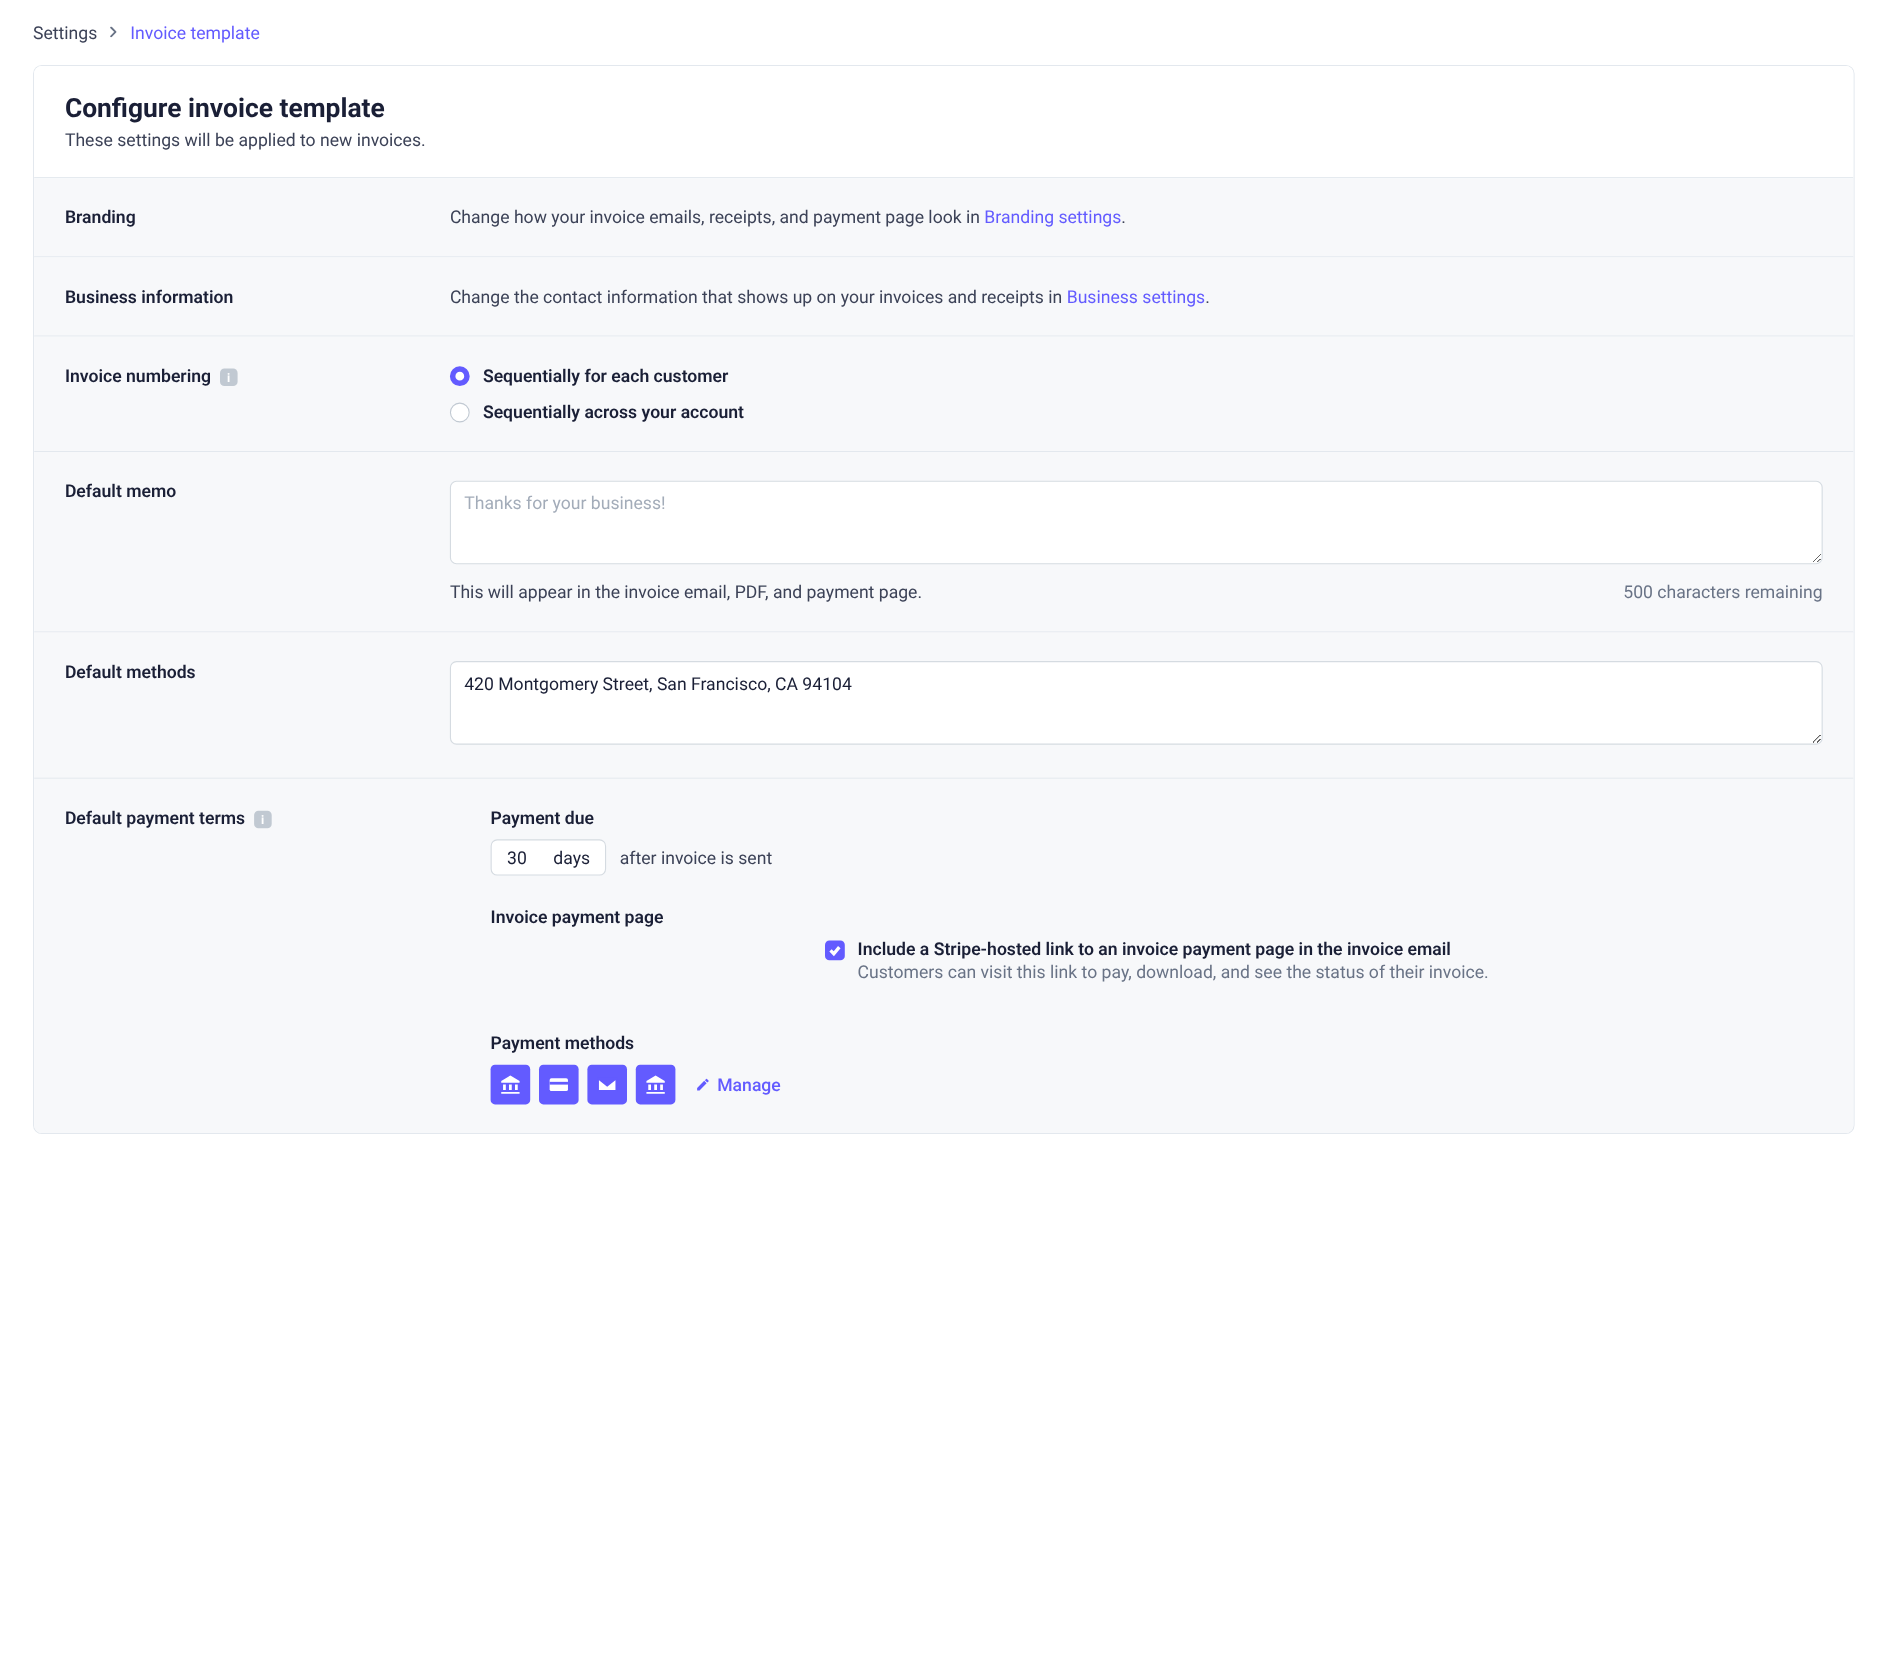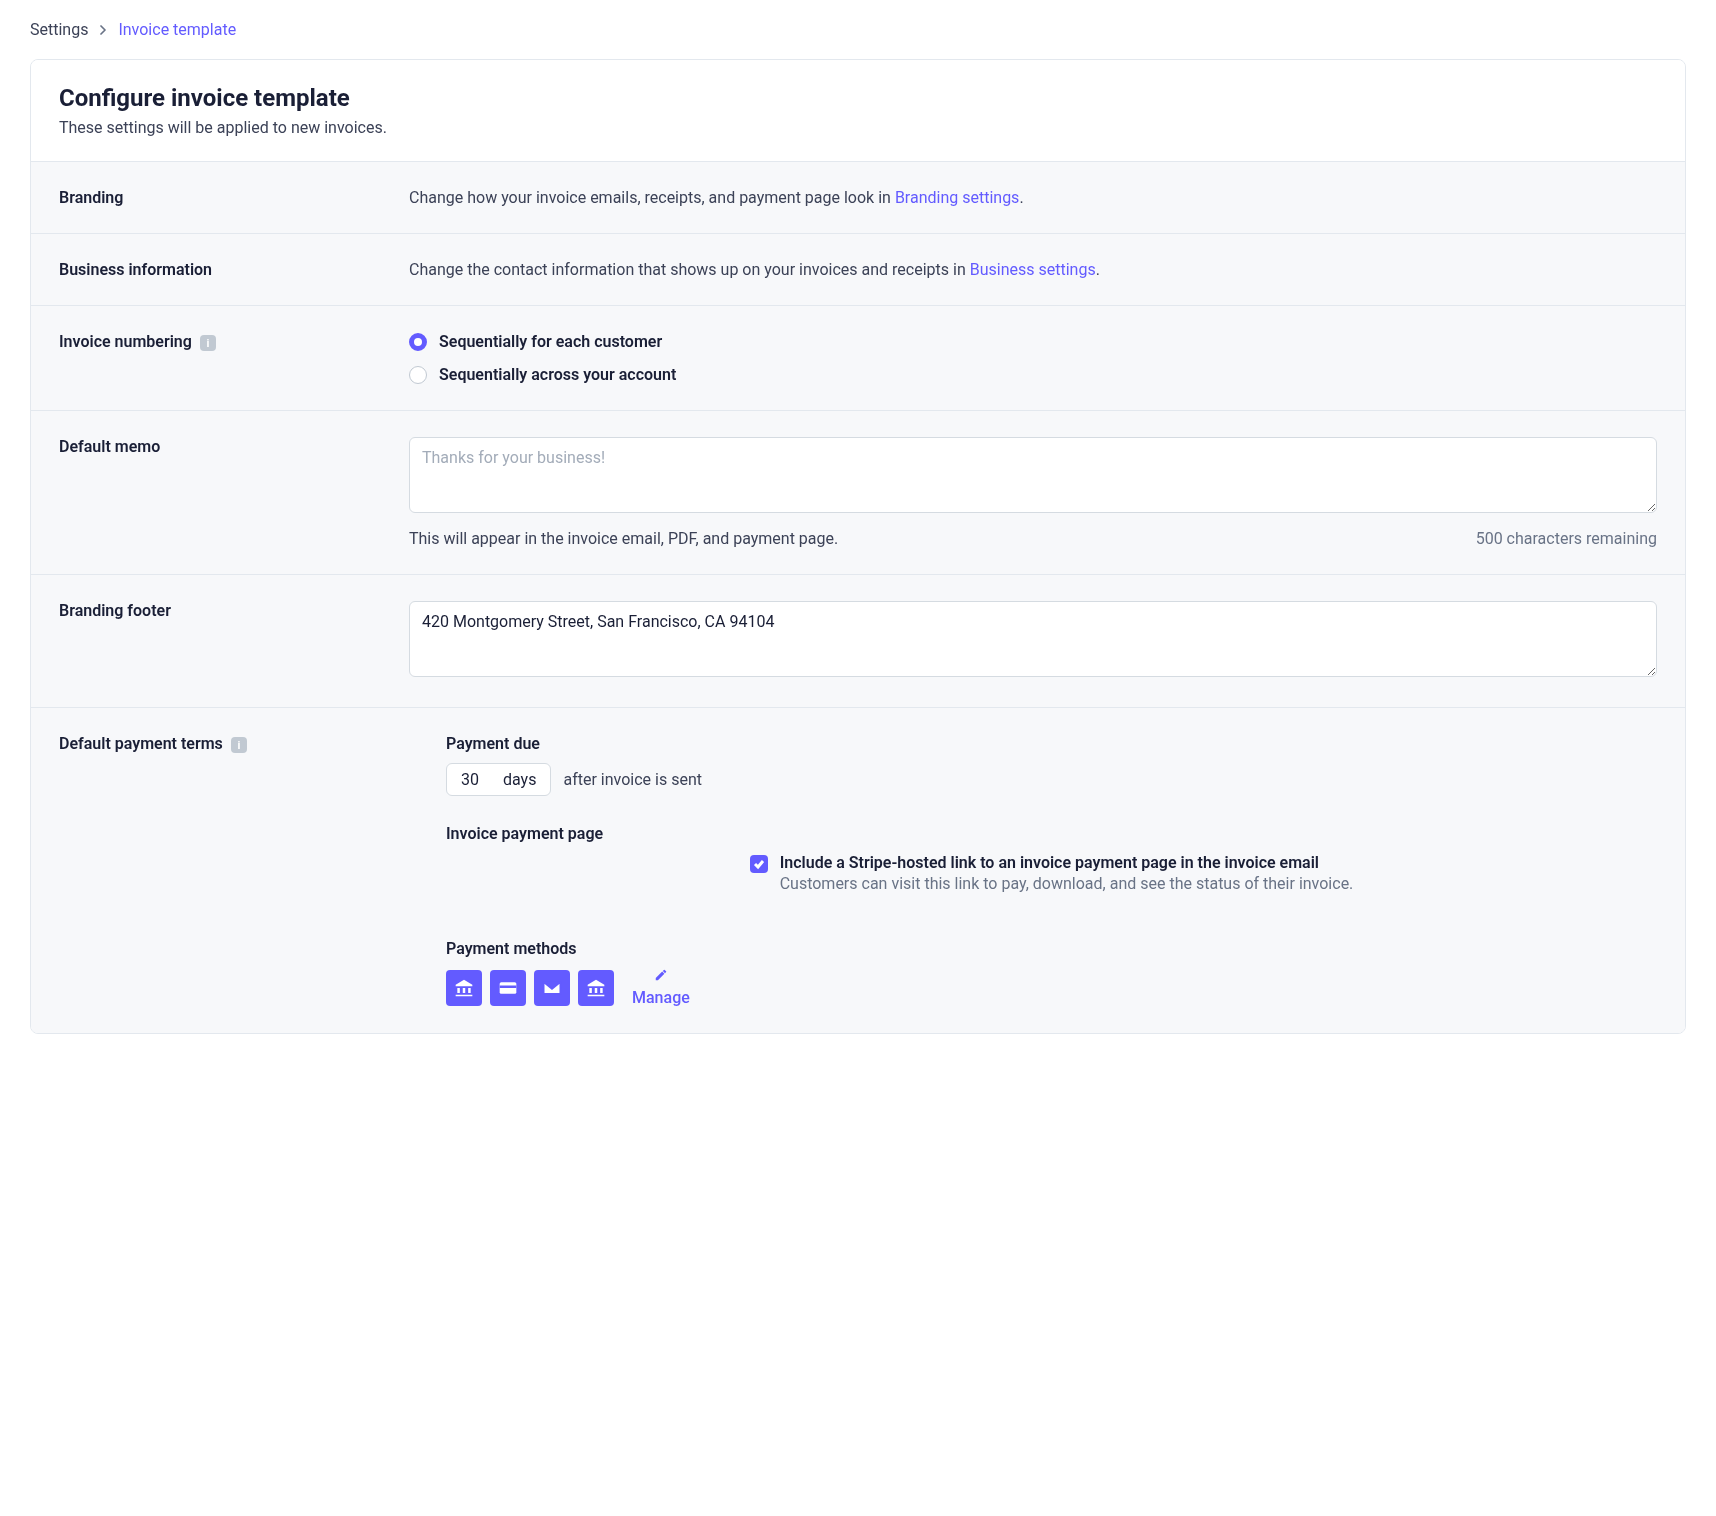--- a/index.html
+++ b/index.html
@@ -244,21 +244,20 @@
     }
     .manage-link {
       display: flex;
       align-items: center;
       gap: 6px;
       color: #635bff;
       font-size: 16px;
       font-weight: 500;
       margin-left: 10px;
       cursor: pointer;
-      flex-direction: column;
     }
     .manage-link svg {
       width: 14px;
       height: 14px;
       fill: #635bff;
     }
   </style>
 </head>
 <body>
 
@@ -317,21 +316,21 @@
       <div class="section-content">
         <textarea placeholder="Thanks for your business!" style=""></textarea>
         <div class="helper-row">
           <span class="helper-text">This will appear in the invoice email, PDF, and payment page.</span>
           <span class="char-remaining">500 characters remaining</span>
         </div>
       </div>
     </div>
 
     <div class="section">
-      <div class="section-label">Branding footer</div>
+      <div class="section-label">Default methods</div>
       <div class="section-content">
         <textarea style="">420 Montgomery Street, San Francisco, CA 94104</textarea>
       </div>
     </div>
 
     <div class="section">
       <div class="section-label">
         <span>Default payment terms</span>
         <span class="info-icon">i</span>
       </div>

